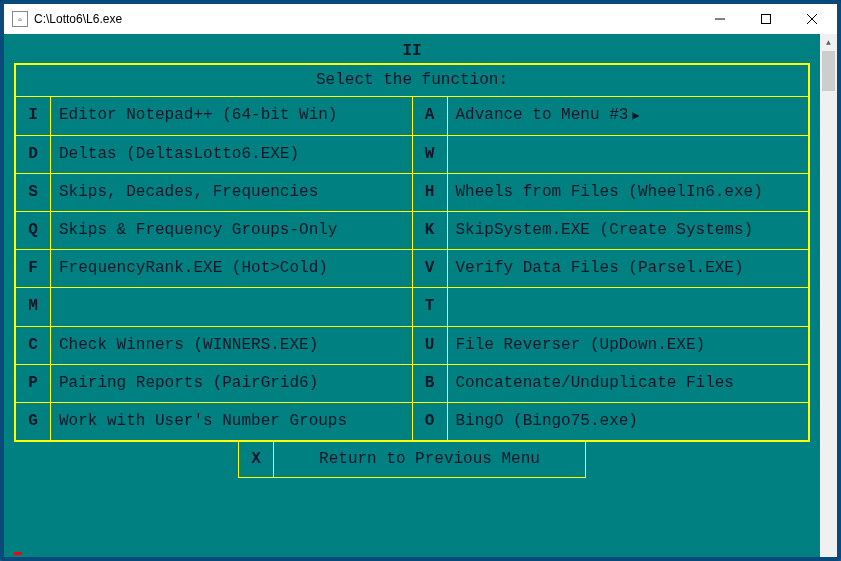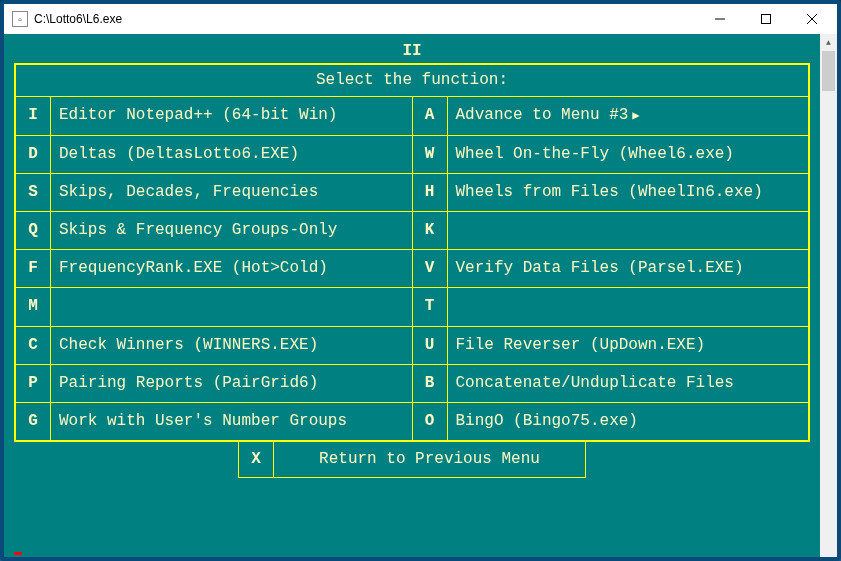--- a/index.html
+++ b/index.html
@@ -100,21 +100,21 @@
     }
     
     .scroll-thumb {
       height: 40px;
       background: #cdcdcd;
       margin: 0 2px;
     }
     
     .terminal-content {
       margin-right: 17px;
-      color: #fef9c3;
+      color: #0f172a;
       font-size: 16px;
       line-height: 1.2;
     }
     
     .menu-title {
       text-align: center;
       font-weight: bold;
       margin-bottom: 2px;
     }
     
@@ -281,28 +281,28 @@
                 <div class="menu-label">Work with User's Number Groups</div>
               </div>
             </div>
           <div class="menu-column" id="menu-right">
               <div class="menu-item">
                 <div class="menu-key">A</div>
                 <div class="menu-label arrow-right">Advance to Menu #3</div>
               </div>
               <div class="menu-item">
                 <div class="menu-key">W</div>
-                <div class="menu-label">Wheel On-the-Fly (Wheel6.exe)</div>
               </div>
               <div class="menu-item">
                 <div class="menu-key">H</div>
                 <div class="menu-label">Wheels from Files (WheelIn6.exe)</div>
               </div>
               <div class="menu-item">
                 <div class="menu-key">K</div>
+                <div class="menu-label">SkipSystem.EXE (Create Systems)</div>
               </div>
               <div class="menu-item">
                 <div class="menu-key">V</div>
                 <div class="menu-label">Verify Data Files (Parsel.EXE)</div>
               </div>
               <div class="menu-item">
                 <div class="menu-key">T</div>
               </div>
               <div class="menu-item">
                 <div class="menu-key">U</div>

